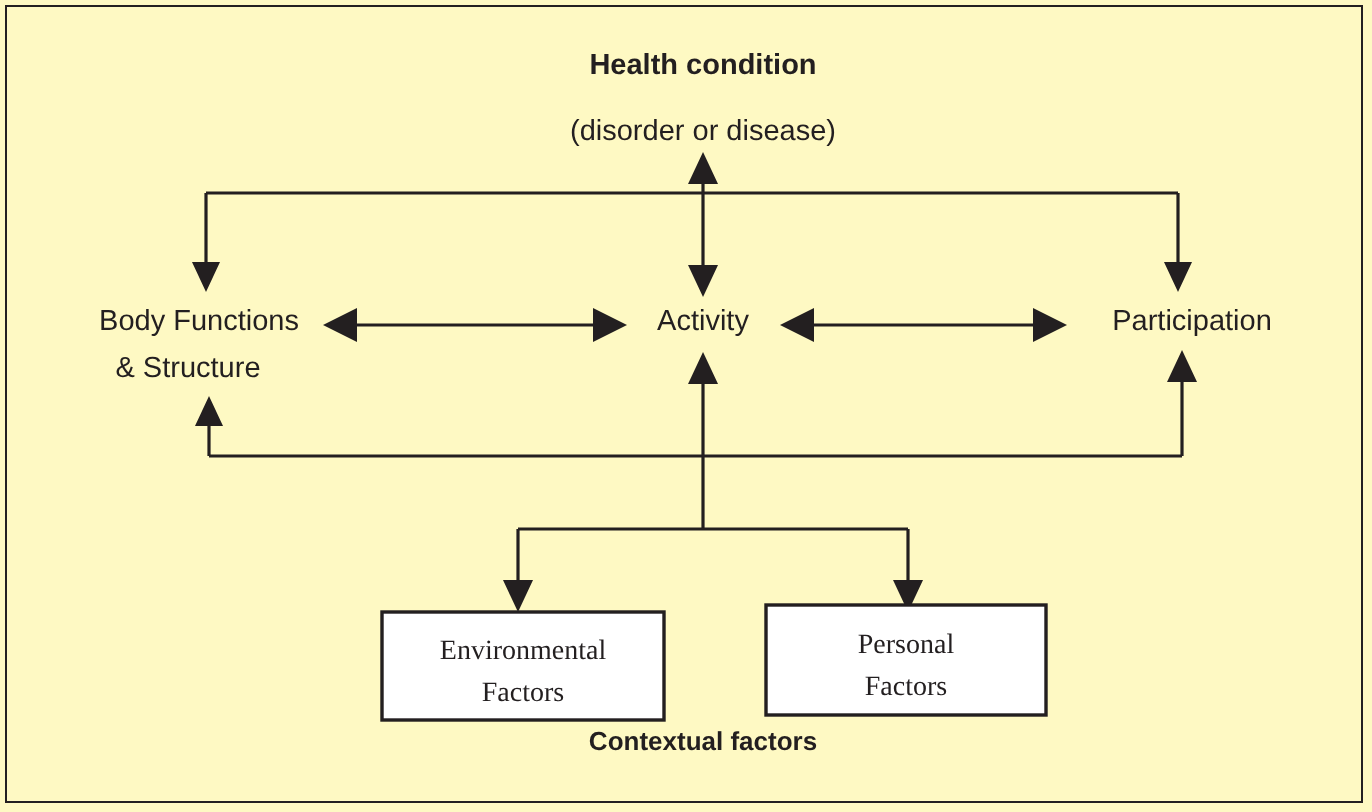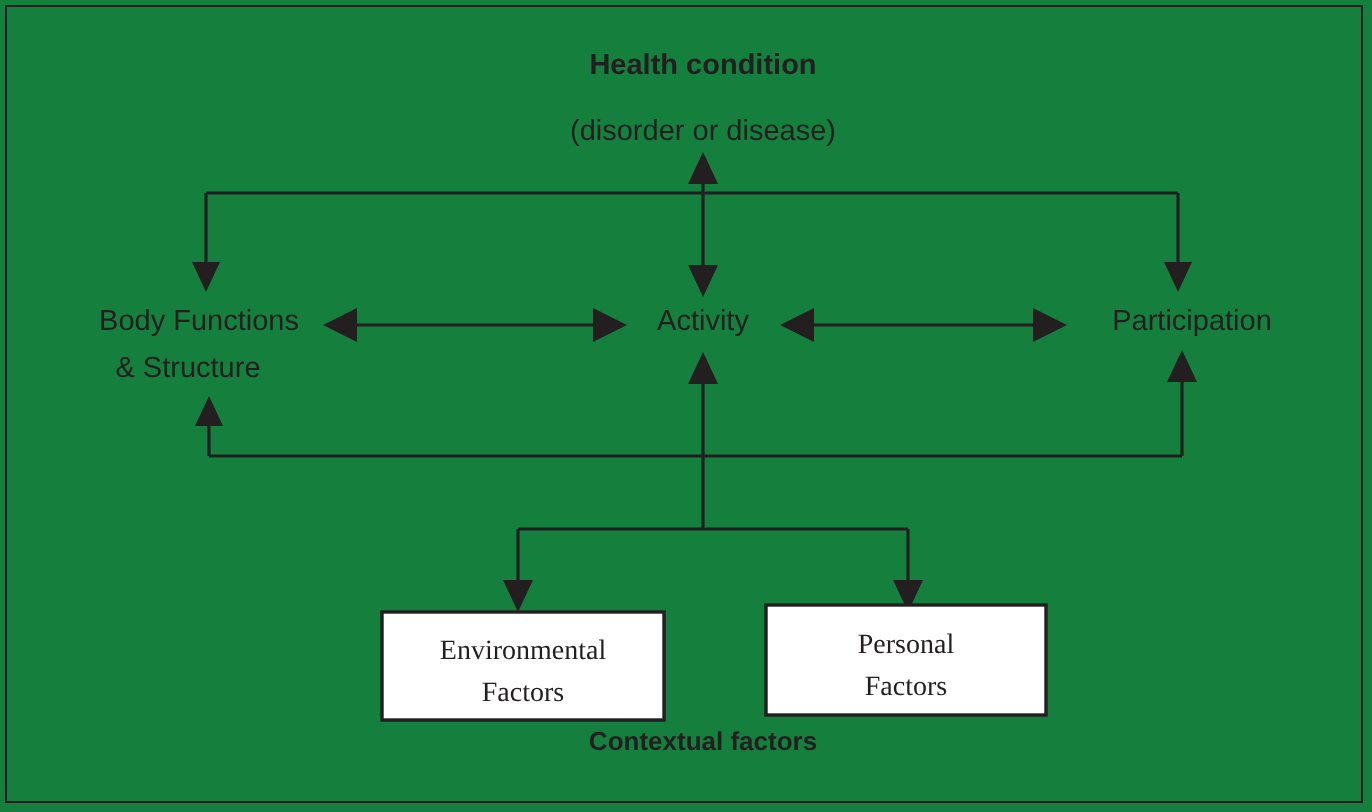--- a/index.html
+++ b/index.html
@@ -10,21 +10,21 @@
   body {
     width: 1372px;
     height: 812px;
     font-family: "Liberation Sans", sans-serif;
     overflow: hidden;
   }
   #diagram-root {
     position: relative;
     width: 1372px;
     height: 812px;
-    background: #15803d;
+    background: #fef9c3;
   }
   #frame-border {
     position: absolute;
     left: 5px;
     top: 5px;
     width: 1358px;
     height: 798px;
     border: 2px solid #231f20;
     box-sizing: border-box;
   }

